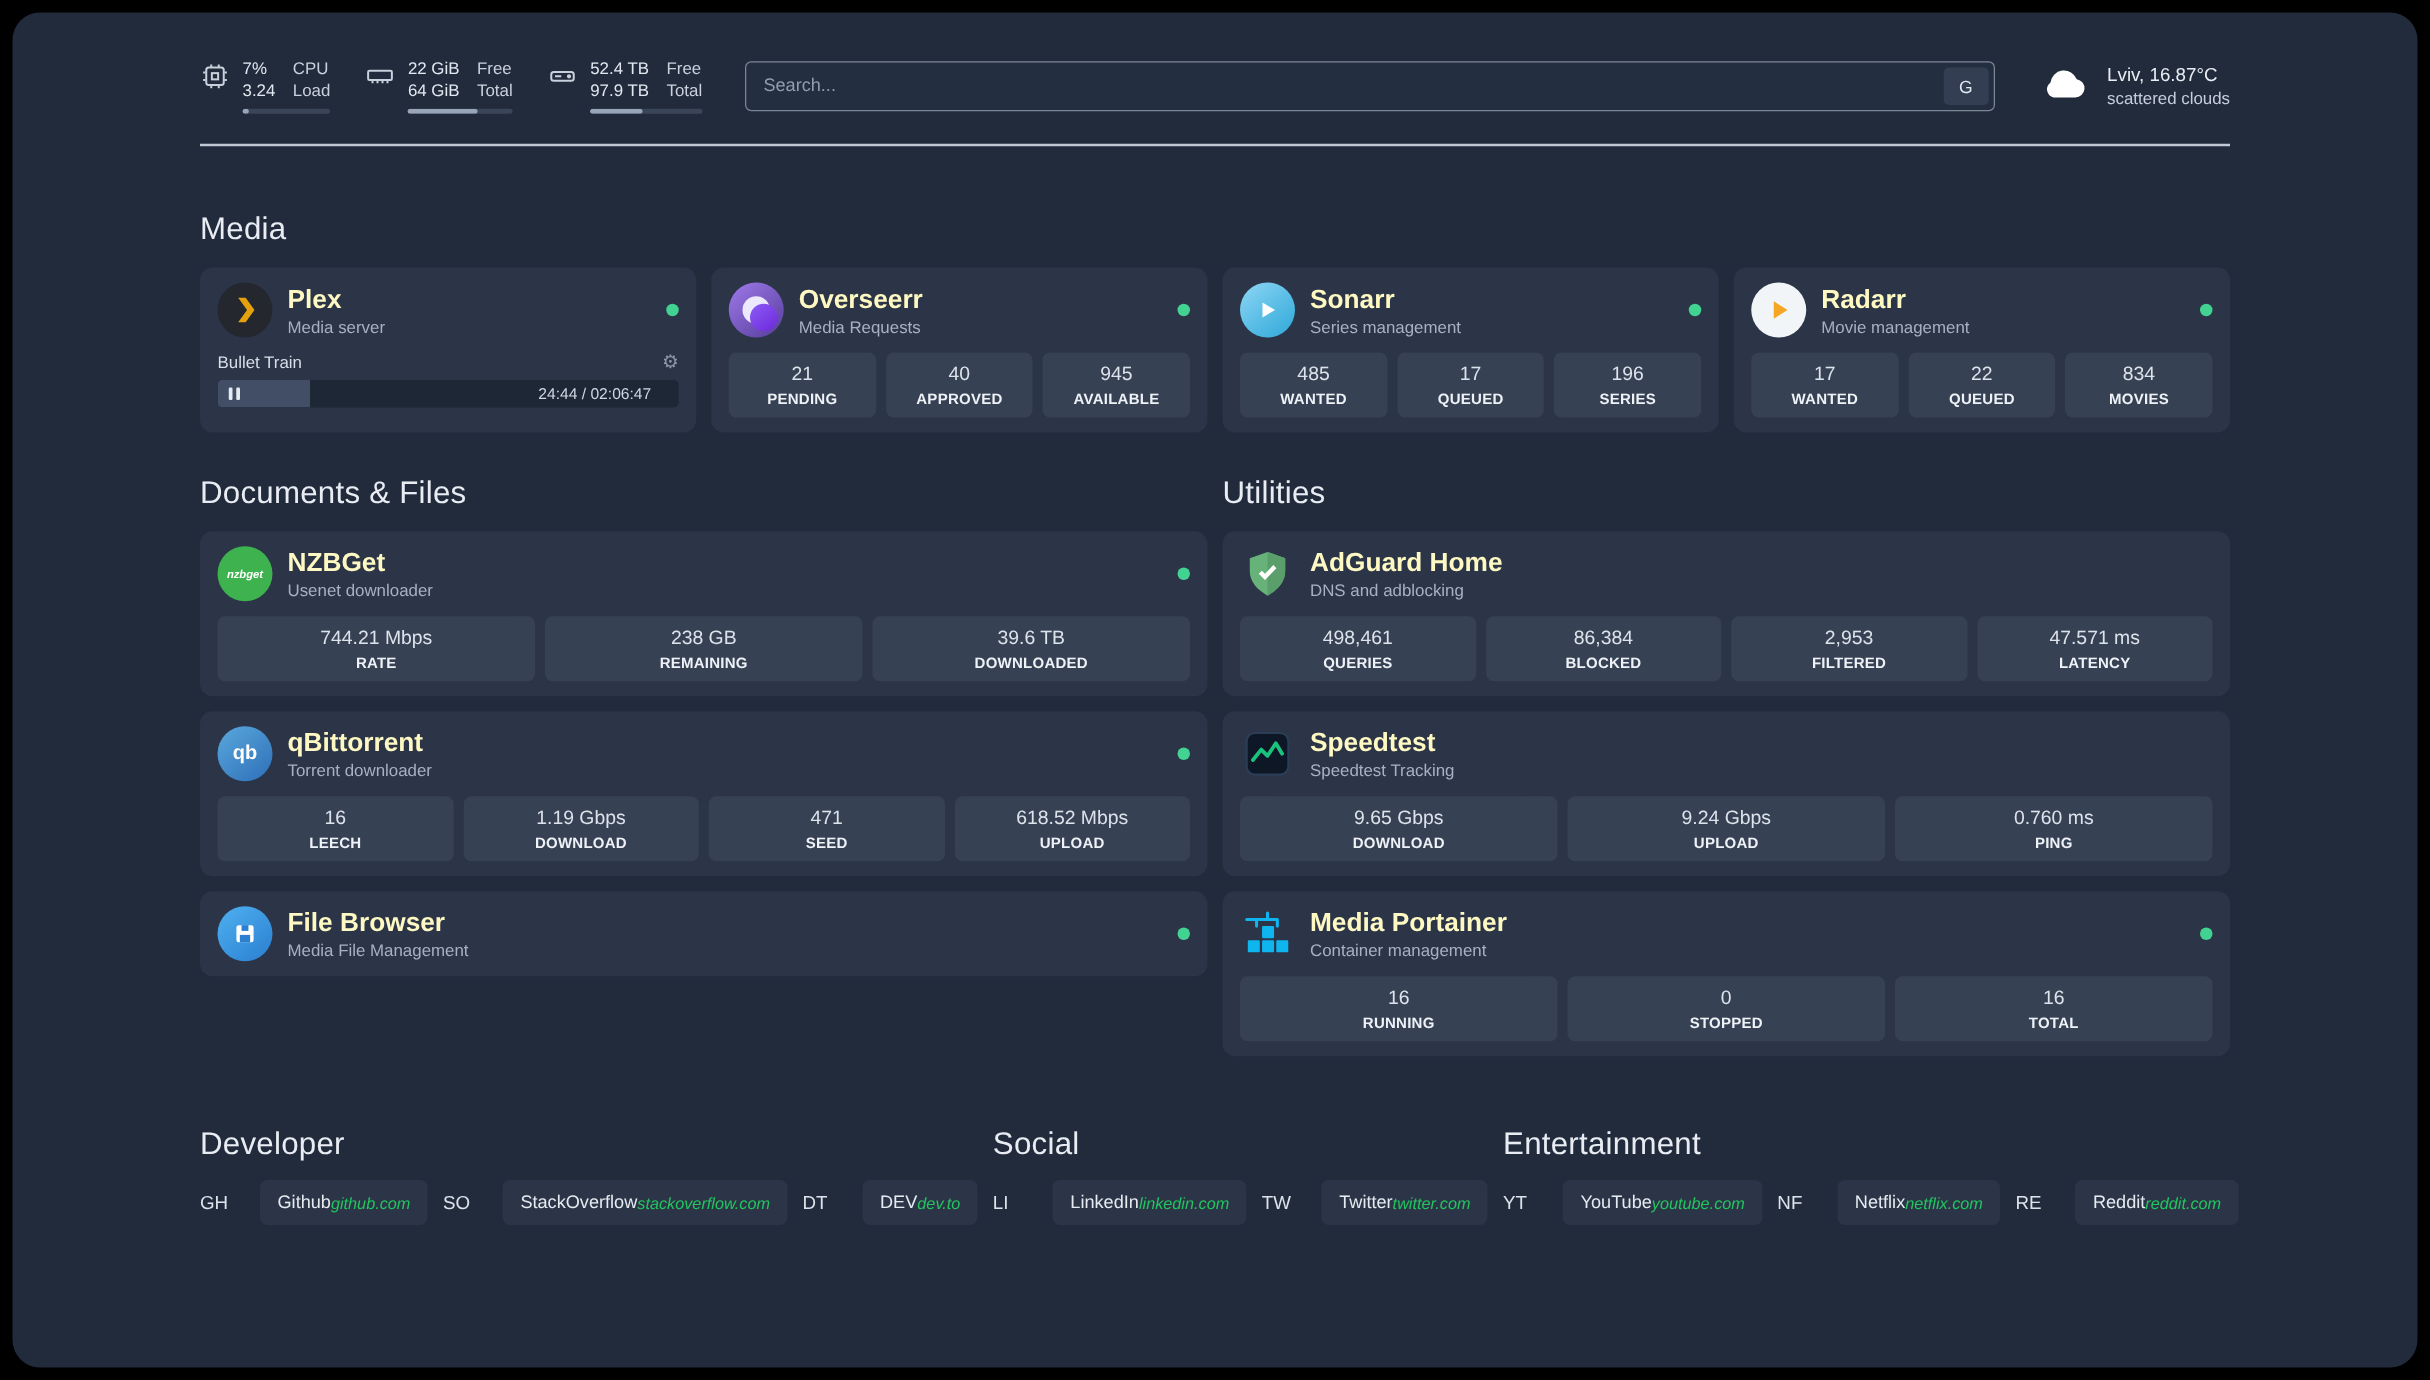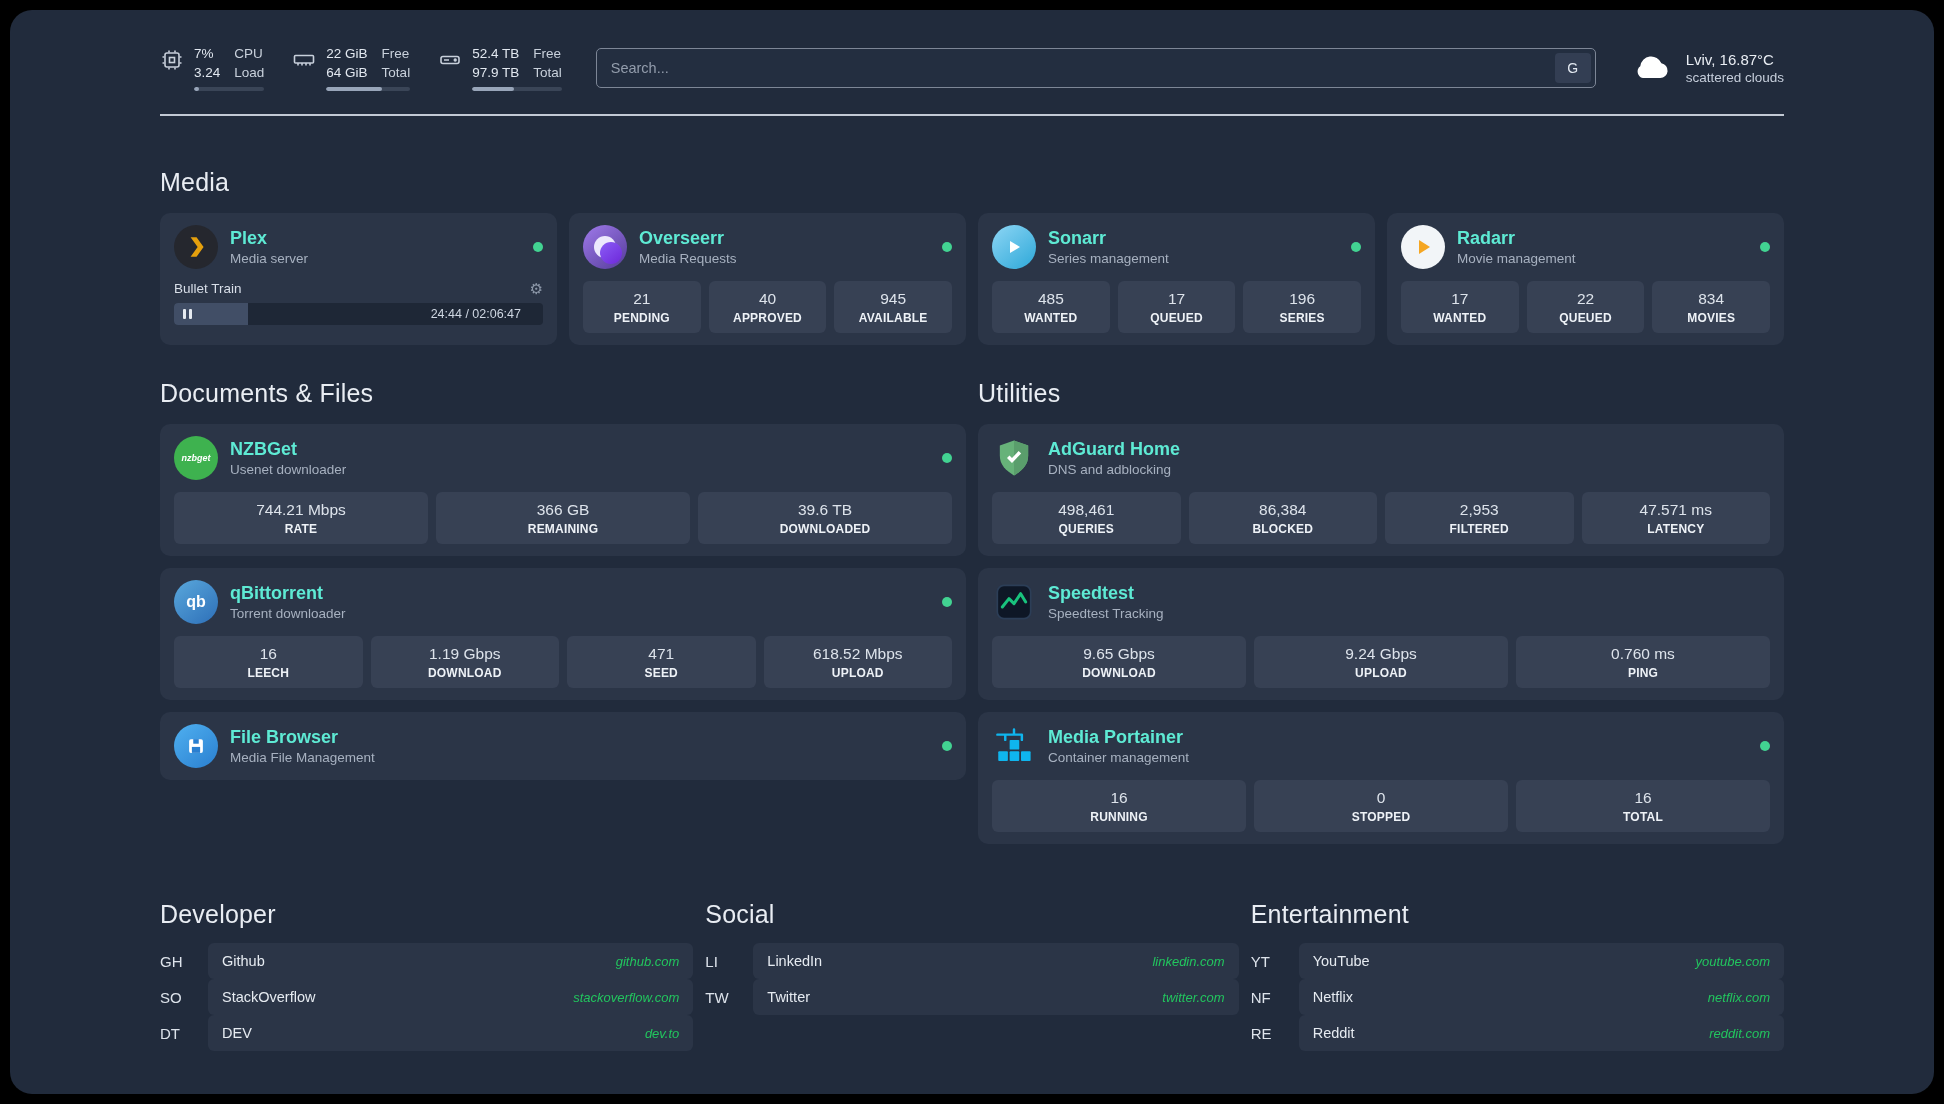--- a/index.html
+++ b/index.html
@@ -32,21 +32,21 @@
   .grid-media { margin-top:16px; display:grid; grid-template-columns:repeat(4,1fr); gap:12px; }
   .grid-two { margin-top:34px; display:grid; grid-template-columns:1fr 1fr; gap:12px; align-items:start; }
   .colstack { display:flex; flex-direction:column; gap:12px; margin-top:16px; }
 
   
   .card { background:#2b3547; border-radius:10px; padding:12px 14px; cursor:pointer; }
   .card-head { display:flex; align-items:center; gap:12px; }
   .svc-icon { width:44px; height:44px; border-radius:50%; display:flex; align-items:center; justify-content:center; flex:0 0 44px; position:relative; overflow:hidden; }
   .svc-icon.square { border-radius:8px; overflow:visible; }
   .svc-meta { min-width:0; }
-  .svc-name { font-size:18px; font-weight:600; color:#5eead4; white-space:nowrap; }
+  .svc-name { font-size:21px; font-weight:600; color:#fef9c3; white-space:nowrap; }
   .svc-desc { font-size:13.5px; color:#a7b1c0; margin-top:2px; white-space:nowrap; }
   .dot { width:10px; height:10px; border-radius:50%; background:#42d392; margin-left:auto; flex:0 0 10px; }
   .stats { display:flex; gap:8px; margin-top:12px; }
   .stat { flex:1; background:#374154; border-radius:6px; text-align:center; padding:9px 4px 8px; min-width:0; }
   .stat-value { font-size:15.5px; color:#dde3eb; white-space:nowrap; }
   .stat-label { font-size:12px; font-weight:700; color:#eef2f7; margin-top:3px; letter-spacing:.2px; white-space:nowrap; }
 
   
   .plex-icon { background:#25272e; }
   .overseerr-icon { background:linear-gradient(140deg,#9f7aea,#553c9a); }
@@ -66,21 +66,21 @@
   .np-title { font-size:13.5px; color:#d8dee8; }
   .gear { color:#8c97a8; font-size:15px; cursor:pointer; line-height:1; }
   .np-bar { margin-top:7px; position:relative; height:22px; background:#1e2736; border-radius:4px; overflow:hidden; }
   .np-fill { position:absolute; left:0; top:0; bottom:0; background:#414e66; }
   .np-pause { position:absolute; left:9px; top:50%; transform:translateY(-50%); display:flex; gap:2.5px; cursor:pointer; }
   .np-pause i { width:3px; height:10px; background:#e6ebf1; border-radius:1px; display:block; }
   .np-time { position:absolute; right:22px; top:50%; transform:translateY(-50%); font-size:12.5px; color:#cfd7e2; }
 
   
   .grid-books { margin-top:56px; display:grid; grid-template-columns:repeat(3,1fr); gap:12px; align-items:start; }
-  .bookstack { margin-top:14px; display:flex; flex-direction:column; }
+  .bookstack { margin-top:14px; display:flex; gap:12px; }
   .bookrow { display:flex; align-items:center; }
   .abbr { width:48px; font-size:15px; color:#dde3eb; flex:0 0 48px; }
   .pill { flex:1; display:flex; justify-content:space-between; align-items:center; background:#2b3547; border-radius:6px; padding:10px 14px; cursor:pointer; min-width:0; }
   .pill-name { font-size:14.5px; color:#e6ebf1; }
   .pill-domain { font-size:13px; color:#22c55e;font-style:italic; }
 </style>
 </head>
 <body>
 
 <div class="frame">
@@ -318,21 +318,21 @@
                 <div class="svc-desc">Usenet downloader</div>
               </div>
               <span class="dot"></span>
             </div>
             <div class="stats">
               <div class="stat">
                 <div class="stat-value">744.21 Mbps</div>
                 <div class="stat-label">RATE</div>
               </div>
               <div class="stat">
-                <div class="stat-value">366 GB</div>
+                <div class="stat-value">238 GB</div>
                 <div class="stat-label">REMAINING</div>
               </div>
               <div class="stat">
                 <div class="stat-value">39.6 TB</div>
                 <div class="stat-label">DOWNLOADED</div>
               </div>
             </div>
           </div>
 
           <div class="card">

